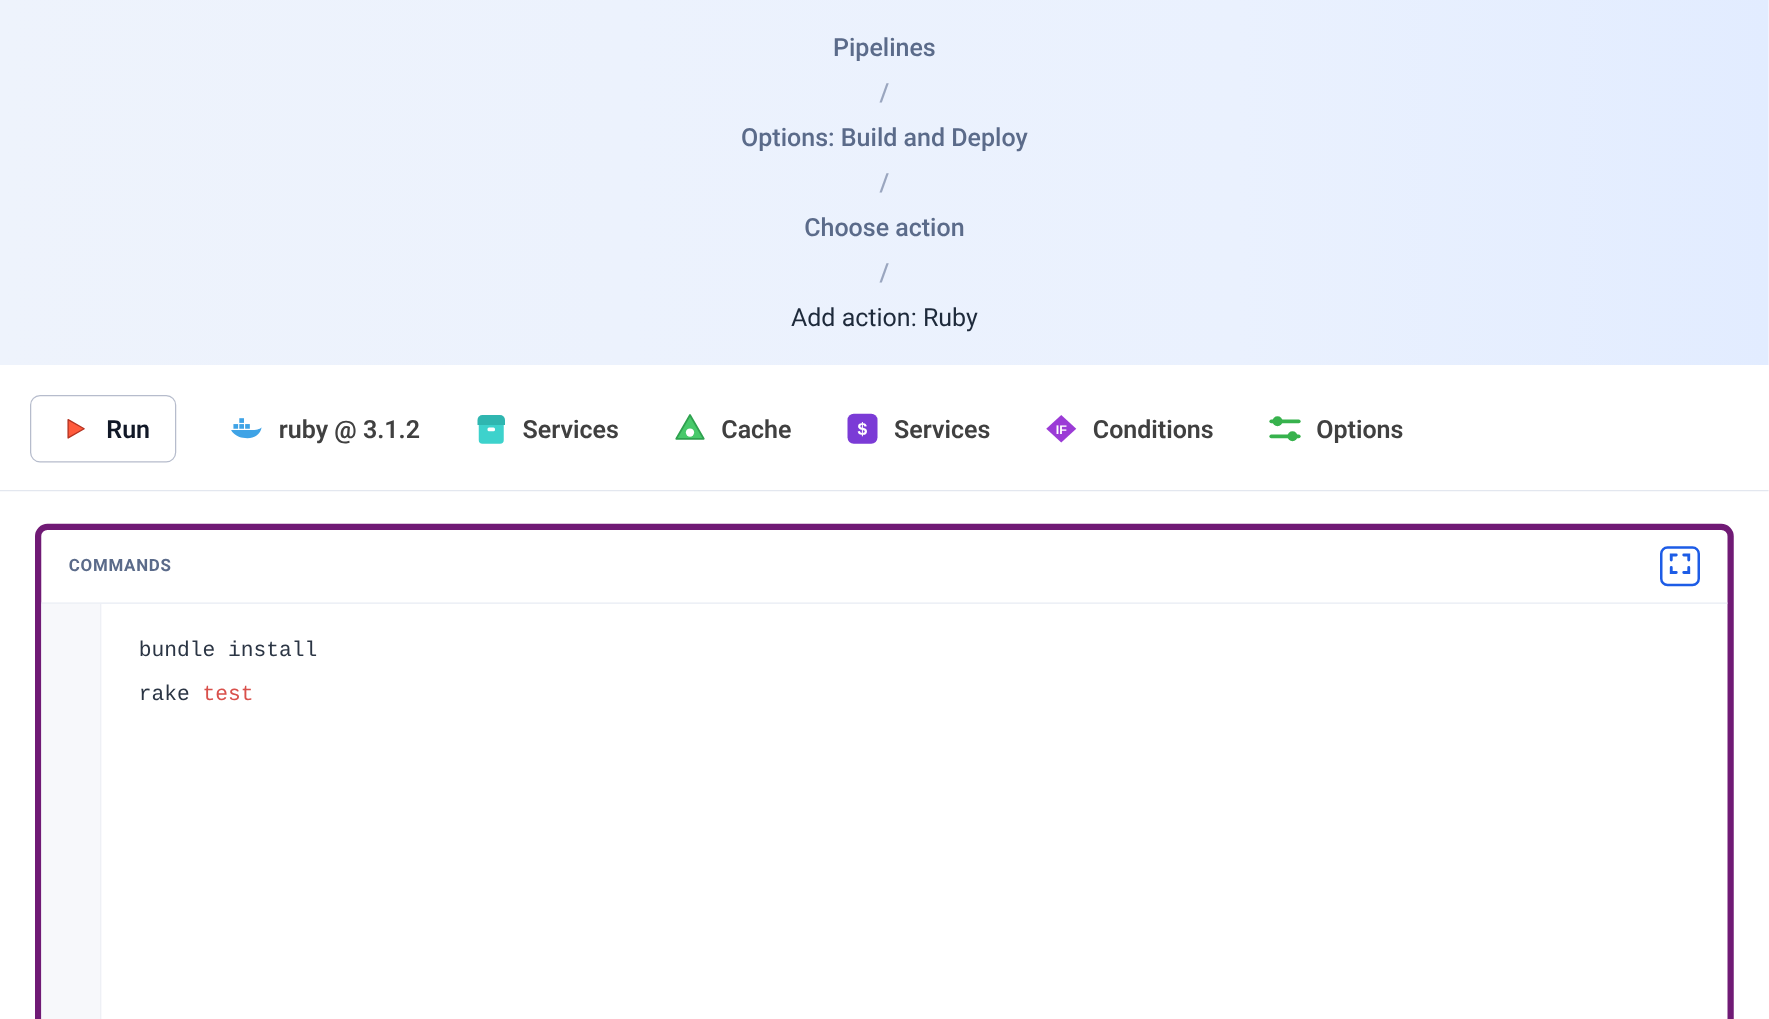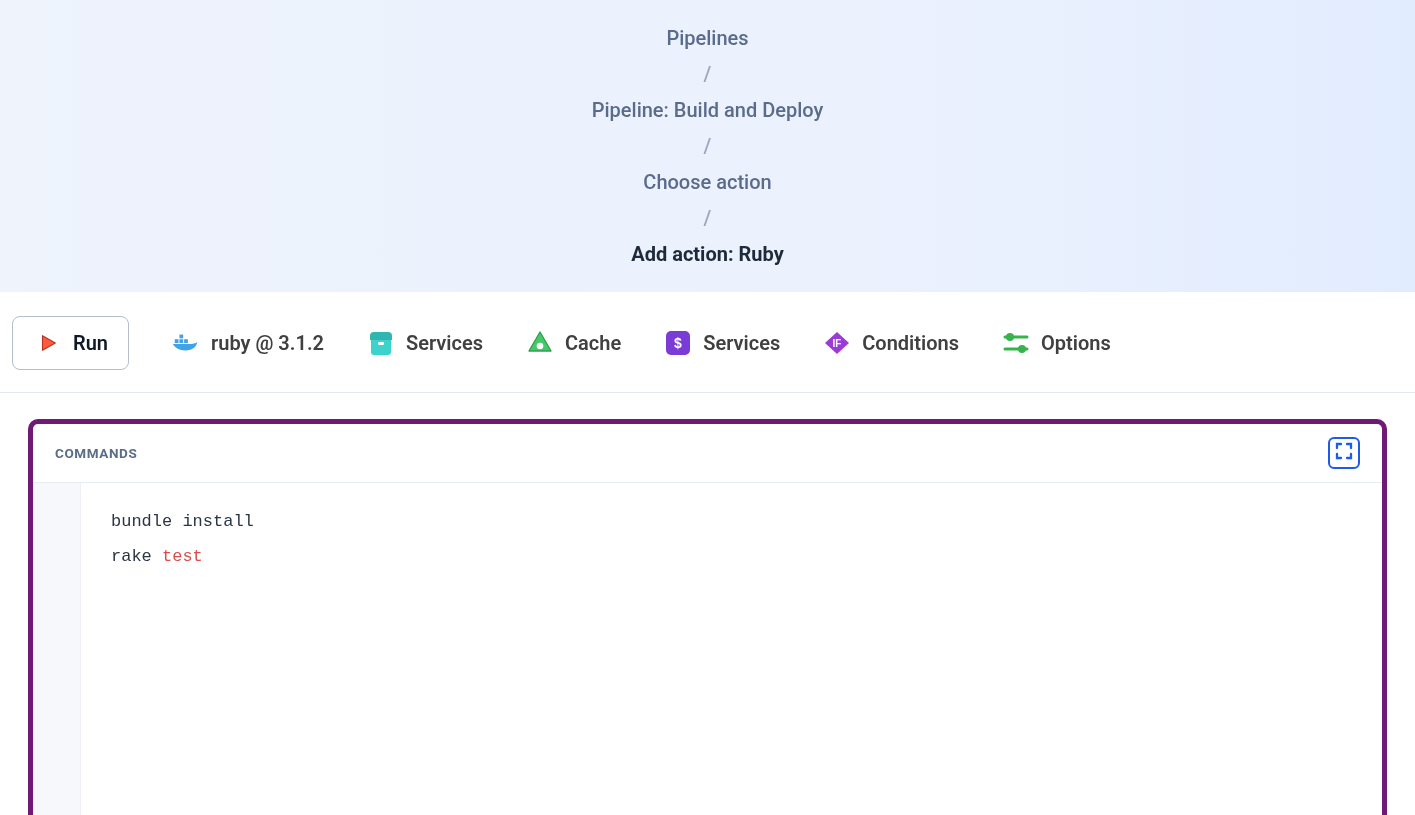--- a/index.html
+++ b/index.html
@@ -20,27 +20,27 @@
   font-size: 20px;
   font-weight: 500;
   flex-direction: column;
 }
 .breadcrumb a {
   color: #5b6b8a;
   text-decoration: none;
   cursor: pointer;
 }
 .breadcrumb .sep { color: #9aa6bf; }
-.breadcrumb .current { color: #1e2a3b; font-weight: 700; }
+.breadcrumb .current { color: #1e2a3b; font-weight: 400; }
 
 .tabbar {
   display: flex;
   align-items: center;
   gap: 42px;
-  padding: 24px 12px 22px;
+  padding: 24px 24px 22px;
   border-bottom: 1px solid #e3e7ef;
 }
 .tab {
   display: flex;
   align-items: center;
   gap: 10px;
   font-size: 20px;
   font-weight: 600;
   color: #404040;
   cursor: pointer;
@@ -140,21 +140,21 @@
   border-top: 8px solid #8b95ab;
 }
 </style>
 </head>
 <body>
 
 <div class="header-area">
   <div class="breadcrumb">
     <a>Pipelines</a>
     <span class="sep">/</span>
-    <a>Pipeline: Build and Deploy</a>
+    <a>Options: Build and Deploy</a>
     <span class="sep">/</span>
     <a>Choose action</a>
     <span class="sep">/</span>
     <span class="current">Add action: Ruby</span>
   </div>
 </div>
 
 <div class="tabbar">
 
   <div class="tab active">

